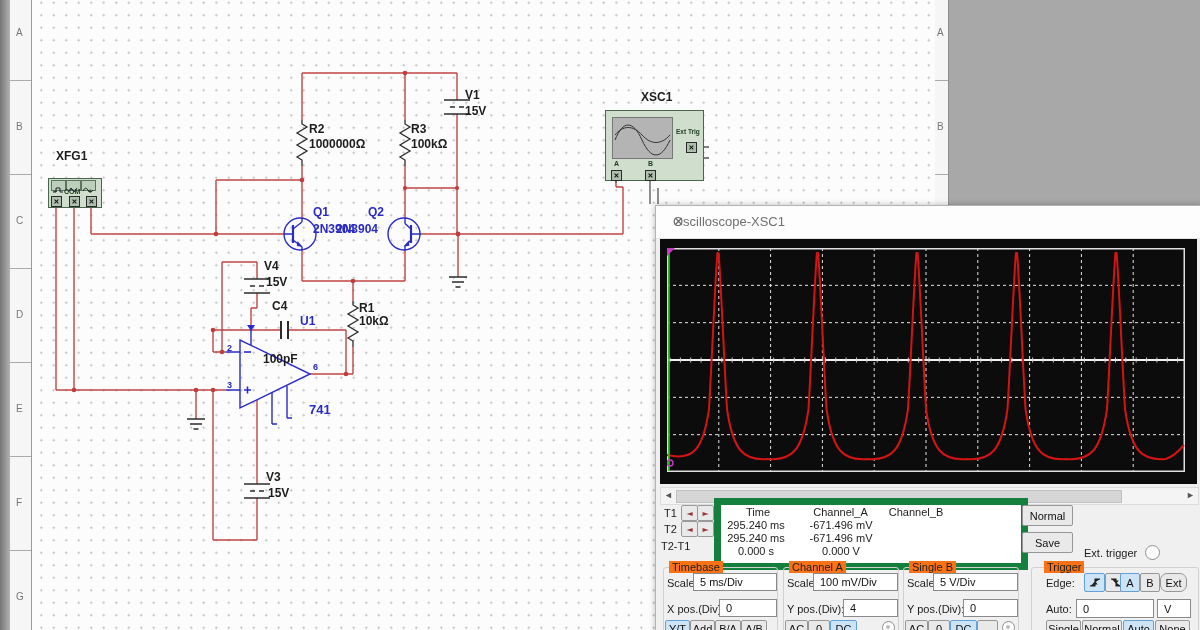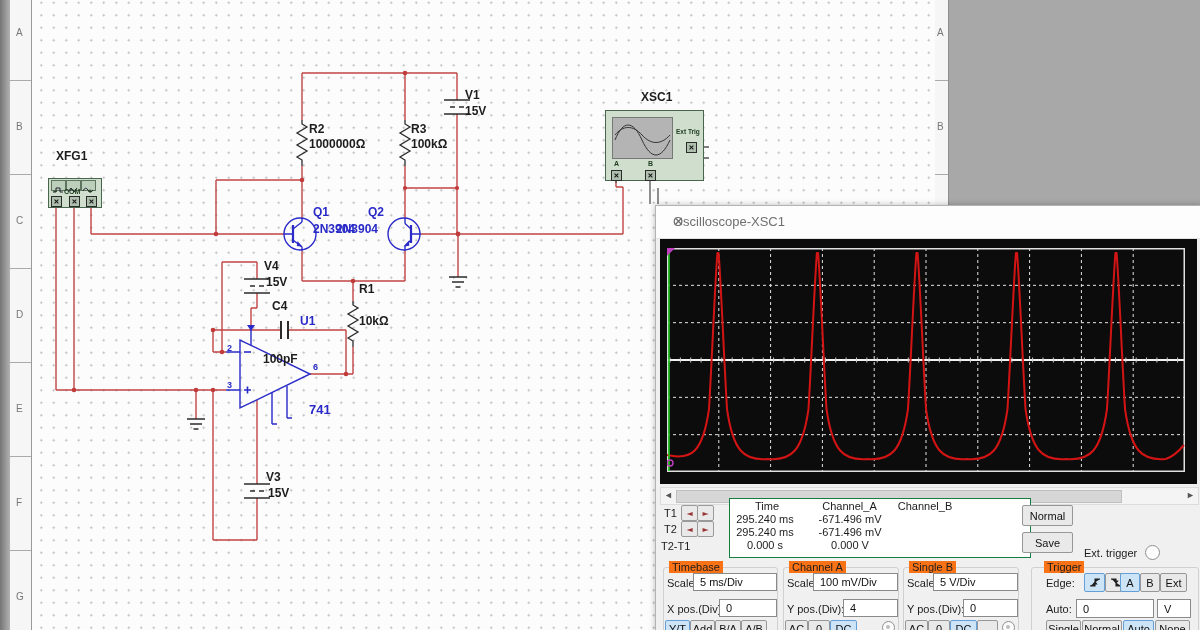--- a/index.html
+++ b/index.html
@@ -30,21 +30,21 @@
   #scope-svg{position:absolute;left:7px;top:9px;}
   
   #osc-scroll{left:4px;top:281px;width:537px;height:16px;background:#f4f4f4;border:1px solid #dcdcdc;}
   .sarrow{position:absolute;top:1px;width:13px;height:12px;font:9px "Liberation Sans",sans-serif;color:#555;text-align:center;line-height:12px;}
   #osc-thumb{position:absolute;left:15px;top:2px;width:444px;height:11px;background:#d6d6d6;border:1px solid #c0c0c0;}
   
   .sl{position:absolute;font:11px "Liberation Sans",sans-serif;color:#1c1c1c;white-space:nowrap;}
   .cell{position:absolute;font:11px "Liberation Sans",sans-serif;color:#1c1c1c;text-align:center;white-space:nowrap;}
   .abtn{position:absolute;width:15px;height:14px;background:#e9e9e9;border:1px solid #9a9a9a;border-radius:2px;
         font:8px "DejaVu Sans",sans-serif;color:#993333;display:flex;align-items:center;justify-content:center;}
-  #readout-box{position:absolute;left:58px;top:292px;width:300px;height:58px;background:#fff;border:1px solid #15803d;margin-left:15px;}
+  #readout-box{position:absolute;left:58px;top:292px;width:300px;height:58px;background:#fff;border:7px solid #15803d;}
   .btn{position:absolute;background:#e9e9e9;border:1px solid #979797;border-radius:2px;font:11px "Liberation Sans",sans-serif;
        color:#111;display:flex;align-items:center;justify-content:center;cursor:default;white-space:nowrap;}
   .btn.sel{background:#cde4f7;border-color:#63a0d8;}
   .inp{position:absolute;background:#fff;border:1px solid #8a8a8a;font:11px "Liberation Sans",sans-serif;color:#111;
        display:flex;align-items:center;padding-left:6px;white-space:nowrap;}
   .grp{position:absolute;border:1px solid #d0d0d0;border-radius:3px;}
   .glab{position:absolute;font:11px "Liberation Sans",sans-serif;color:#1c1c1c;background:#f97316;padding:0 3px;white-space:nowrap;}
   .radio{position:absolute;width:11px;height:11px;border:1px solid #8f8f8f;border-radius:50%;background:#fdfdfd;}
   .radio .dot{position:absolute;left:3px;top:3px;width:4px;height:4px;border-radius:50%;background:#bdbdbd;}
 </style>
@@ -173,21 +173,21 @@
   <div class="lbl" style="left:309px;top:122px;">R2</div>
   <div class="lbl" style="left:309px;top:137px;">1000000Ω</div>
   <div class="lbl" style="left:411px;top:122px;">R3</div>
   <div class="lbl" style="left:411px;top:137px;">100kΩ</div>
   <div class="lbl" style="left:465px;top:88px;">V1</div>
   <div class="lbl" style="left:465px;top:104px;">15V</div>
   <div class="lbl" style="left:264px;top:259px;">V4</div>
   <div class="lbl" style="left:266px;top:275px;">15V</div>
   <div class="lbl" style="left:272px;top:299px;">C4</div>
   <div class="lbl" style="left:263px;top:352px;">100pF</div>
-  <div class="lbl" style="left:359px;top:282px;">R1</div>
+  <div class="lbl" style="left:359px;top:301px;">R1</div>
   <div class="lbl" style="left:359px;top:314px;">10kΩ</div>
   <div class="lbl" style="left:266px;top:470px;">V3</div>
   <div class="lbl" style="left:268px;top:486px;">15V</div>
   <div class="lbl lblb" style="left:313px;top:205px;">Q1</div>
   <div class="lbl lblb" style="left:368px;top:205px;">Q2</div>
   <div class="lbl lblb" style="left:313px;top:222px;">2N3904</div>
   <div class="lbl lblb" style="left:336px;top:222px;">2N3904</div>
   <div class="lbl lblb" style="left:300px;top:314px;">U1</div>
   <div class="lbl lblb" style="left:309px;top:402px;font-size:13px;">741</div>
   <div class="pin abs" style="left:227px;top:343px;">2</div>
@@ -348,21 +348,21 @@
           <path d="M2,10 L7,10 L7,3 L12,3 M7,6 l-1.6,2 h3.2 z" stroke="#222" fill="#222" stroke-width="1.1"></path>
         </svg>
       </div>
     <div class="btn" style="left:449px;top:367px;width:19px;height:17px;">
       <svg width="14" height="13">
           <path d="M2,3 L7,3 L7,10 L12,10 M7,7 l-1.6,-2 h3.2 z" stroke="#222" fill="#222" stroke-width="1.1"></path>
         </svg>
       </div>
     <div class="btn sel" style="left:464px;top:367px;width:18px;height:17px;">A</div>
     <div class="btn" style="left:484px;top:367px;width:18px;height:17px;">B</div>
-    <div class="btn" style="left:504px;top:367px;width:25px;height:17px;">Ext</div>
+    <div class="btn" style="left:504px;top:367px;width:25px;height:17px;border-radius:7px;">Ext</div>
     <span class="sl" style="left:390px;top:397px;">Auto:</span>
     <div class="inp" style="left:420px;top:393px;width:70px;height:17px;">0</div>
     <div class="inp" style="left:501px;top:393px;width:26px;height:17px;">V</div>
     <div class="btn" style="left:390px;top:414px;width:33px;height:15px;">Single</div>
     <div class="btn" style="left:426px;top:414px;width:38px;height:15px;">Normal</div>
     <div class="btn sel" style="left:467px;top:414px;width:29px;height:15px;">Auto</div>
     <div class="btn" style="left:499px;top:414px;width:33px;height:15px;">None</div>
   </div>
 </div>
 

